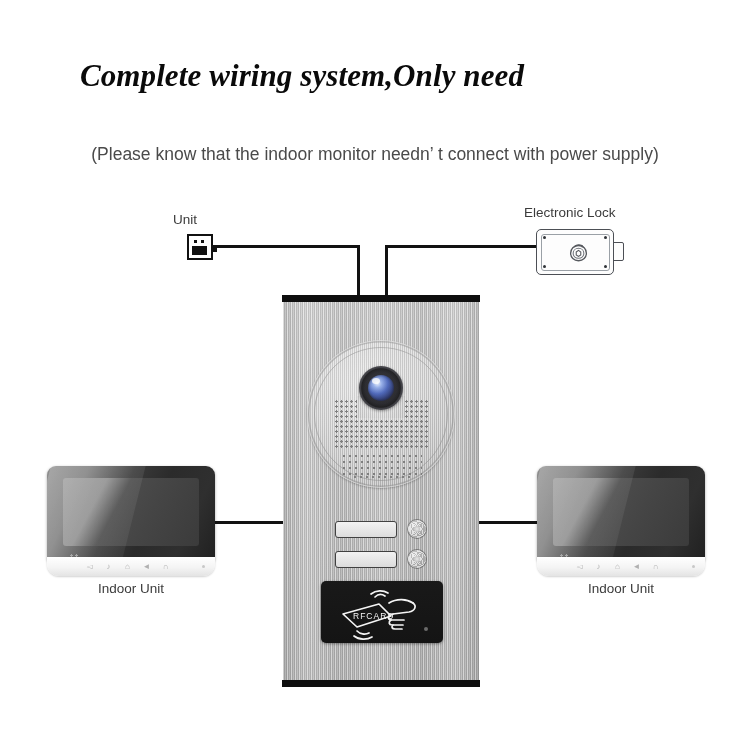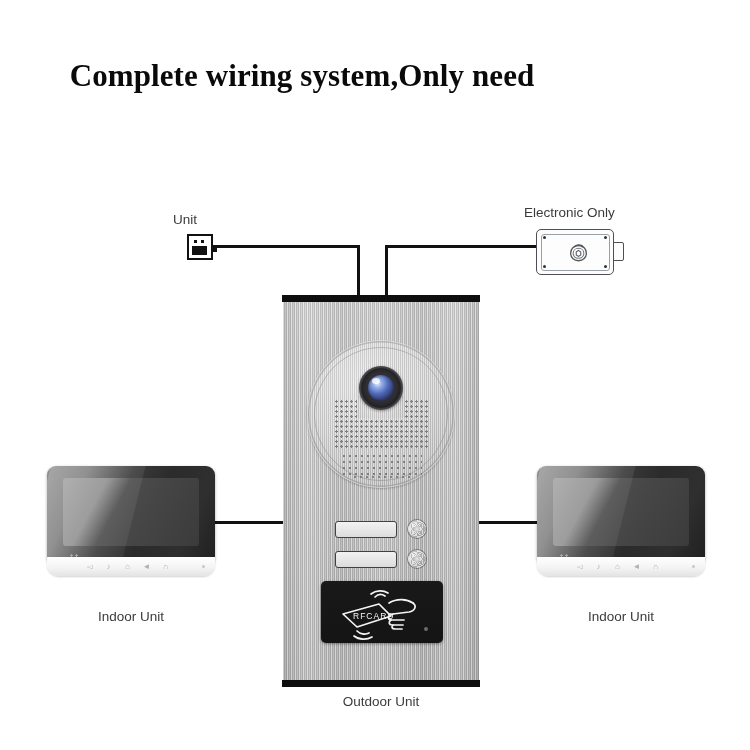--- a/index.html
+++ b/index.html
@@ -13,20 +13,21 @@
   #stage{position:absolute;left:0;top:0;width:750px;height:750px;}
 
   
   .title{
     position:absolute;left:0;width:604px;
     text-align:center;
     font-family:"Liberation Serif", serif;
     font-weight:bold;
     color:#0a0a0a;
     letter-spacing:.1px;
+    font-style:italic;
   }
   .title-l1{top:57px;font-size:31px;line-height:37px;}
   .title-l2{top:92px;font-size:31px;line-height:37px;}
   .subtitle{
     position:absolute;left:0;top:144px;width:750px;
     text-align:center;
     font-size:17.5px;
     color:#4a4a4a;
     font-family:"Liberation Sans", sans-serif;
   }
@@ -261,49 +262,50 @@
   .in-bar .ic{
     position:absolute;top:6px;width:9px;height:8px;color:#b0b0b0;
     font-size:8px;line-height:8px;text-align:center;
   }
   .in-pw{
     position:absolute;right:10px;top:8px;width:3px;height:3px;
     border-radius:50%;background:#c8c8c8;
   }
   .in-label{
     position:absolute;left:0;top:115px;width:168px;text-align:center;
-    font-size:13.5px;color:#3b3b3b;margin-top:28px;
+    font-size:13.5px;color:#3b3b3b;
   }
 </style>
 </head>
 <body>
 
 <div id="stage">
 
   <div class="title title-l1">Complete wiring system,Only need</div>
+  <div class="subtitle">(Please know that the indoor monitor needn’ t connect with power supply)</div>
 
   <div class="wire wire-h" style="left:213px;top:245px;width:147px;"></div>
   <div class="wire wire-v" style="left:357px;top:245px;height:53px;"></div>
 
   <div class="wire wire-h" style="left:385px;top:245px;width:153px;"></div>
   <div class="wire wire-v" style="left:385px;top:245px;height:53px;"></div>
 
   <div class="wire wire-h" style="left:214px;top:521px;width:70px;"></div>
 
   <div class="wire wire-h" style="left:478px;top:521px;width:60px;"></div>
 
   <div class="lbl" style="left:173px;top:212px;">Unit</div>
   <div class="power-icon">
     <span class="d1"></span>
     <span class="d2"></span>
     <span class="slab"></span>
     <span class="nub"></span>
   </div>
 
-  <div class="lbl" style="left:524px;top:205px;">Electronic Only</div>
+  <div class="lbl" style="left:524px;top:205px;">Electronic Lock</div>
   <div class="lock">
     <div class="lock-bolt"></div>
     <div class="lock-body">
       <div class="lock-inner"></div>
       <span class="lock-screw s-tl"></span>
       <span class="lock-screw s-tr"></span>
       <span class="lock-screw s-bl"></span>
       <span class="lock-screw s-br"></span>
       <svg class="lock-cyl" viewBox="0 0 24 26">
         <path d="M12 5 C6.6 5 3 9 3 13.8 C3 18.6 6.6 22.4 12 22.4 C17.4 22.4 21 18.6 21 13.8 C21 9 17.4 5 12 5 Z" fill="none" stroke="#56595e" stroke-width="1.5"></path>
@@ -350,21 +352,20 @@
             <path d="M33 55 C38 59 46 59 51 56"></path>
           </g>
           <text x="32" y="38" fill="#ffffff" font-family="'Liberation Sans', sans-serif" font-size="8.5" letter-spacing="1">RFCARD</text>
         </svg>
         <span class="rfid-led"></span>
       </div>
 
     </div>
     <div class="od-botbar"></div>
   </div>
-  <div class="lbl" style="left:283px;top:694px;width:196px;text-align:center;">Outdoor Unit</div>
 
   <div class="indoor in-left">
     <div class="in-body">
       <div class="in-screen"></div>
       <div class="in-dots"></div>
       <div class="in-gloss"></div>
     </div>
     <div class="in-bar">
       <span class="ic" style="left:38px;">◅</span>
       <span class="ic" style="left:57px;">♪</span>

